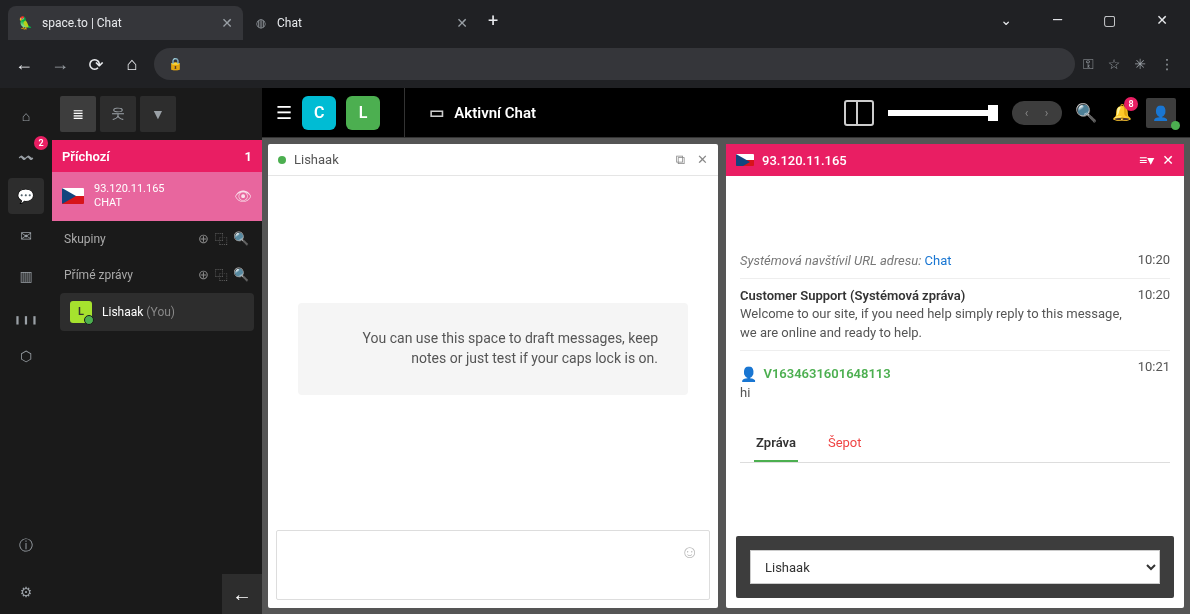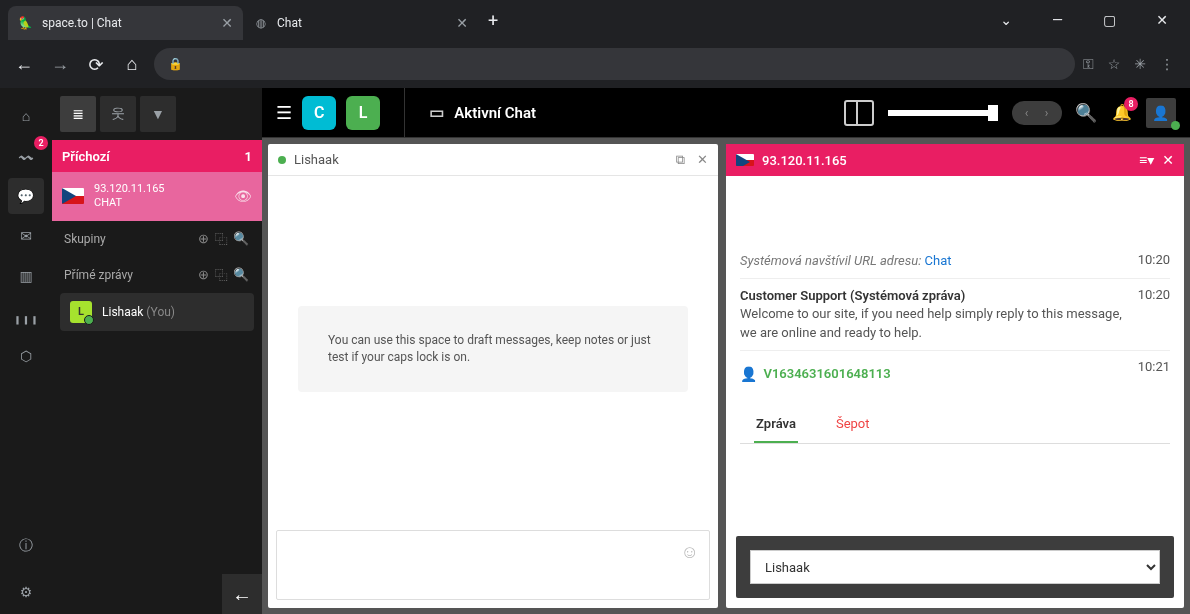--- a/index.html
+++ b/index.html
@@ -84,39 +84,39 @@
 .profile-btn::after{content:"";position:absolute;bottom:-2px;right:-4px;width:9px;height:9px;background:#4caf50;border-radius:50%}
 
 .columns{flex:1;display:flex;gap:8px;padding:6px;background:#555}
 
 
 .mid-panel{width:450px;background:#fff;display:flex;flex-direction:column;border-radius:2px}
 .mid-header{height:32px;display:flex;align-items:center;padding:0 10px;gap:8px;border-bottom:1px solid #e5e5e5;color:#555;font-size:13px}
 .status-dot{width:8px;height:8px;background:#4caf50;border-radius:50%}
 .mid-header .actions{margin-left:auto;display:flex;gap:12px;color:#888;cursor:pointer}
 .draft-area{flex:1;display:flex;align-items:center;justify-content:center;padding:30px}
-.draft-box{background:#f5f5f5;padding:26px 30px;border-radius:4px;color:#555;font-size:12px;text-align:left;max-width:400px;line-height:1.4}
+.draft-box{background:#f5f5f5;padding:26px 30px;border-radius:4px;color:#555;font-size:14px;text-align:right;max-width:400px;line-height:1.4}
 .compose{margin:8px;border:1px solid #ddd;height:70px;border-radius:2px;position:relative}
 .compose .emoji{position:absolute;right:10px;top:10px;color:#bbb;font-size:18px;cursor:pointer}
 
 
 .right-panel{flex:1;background:#fff;display:flex;flex-direction:column;border-radius:2px}
 .rp-header{height:32px;background:#e91e63;display:flex;align-items:center;padding:0 10px;gap:8px;color:#fff;font-size:13px;font-weight:500}
 .rp-header .actions{margin-left:auto;display:flex;gap:8px;align-items:center}
 .rp-header .actions span{cursor:pointer;font-size:14px}
 .chat-log{flex:1;overflow-y:auto;padding:8px 14px}
 .msg-row{padding:8px 0;border-bottom:1px solid #eee;display:flex;gap:10px}
 .msg-main{flex:1;color:#555;font-size:13px;line-height:1.4}
 .msg-main .from{font-weight:600;color:#333;font-style:normal}
 .msg-main em{font-style:italic;color:#777}
 .msg-main a{color:#1976d2;text-decoration:none}
 .msg-time{color:#555;font-size:13px}
 .visitor-name{color:#4caf50;font-weight:600;display:flex;align-items:center;gap:6px;margin-top:6px}
 .visitor-icon{font-size:14px}
-.rp-tabs{display:flex;border-bottom:1px solid #ddd;padding:0 14px;gap:36px;margin-top:14px}
+.rp-tabs{display:flex;border-bottom:1px solid #ddd;padding:0 14px;gap:28px;margin-top:14px}
 .rp-tab{padding:10px 2px;font-size:13px;color:#ef4444;cursor:pointer;border-bottom:2px solid transparent}
 .rp-tab.active{color:#333;font-weight:600;border-bottom-color:#4caf50}
 .join-bar{background:#3d3d3d;margin:10px;padding:14px;display:flex;gap:10px;border-radius:2px}
 .join-select{flex:1;background:#fff;border:1px solid #ccc;height:34px;padding:0 10px;font-size:13px;color:#333}
 .join-btn{background:#0fb14e;color:#fff;border:none;padding:0 20px;font-size:13px;font-weight:600;border-radius:3px;cursor:pointer}
 </style>
 </head>
 <body>
 
 <div class="chrome">
@@ -282,20 +282,21 @@
               <div>Welcome to our site, if you need help simply reply to this message, we are online and ready to help.</div>
             </div>
             <div class="msg-time">10:20</div>
           </div>
           <div class="msg-row" style="border-bottom:none">
             <div class="msg-main">
               <div class="visitor-name">
                   <span class="visitor-icon">👤</span>
                   <span>V1634631601648113</span>
                 </div>
+              <div>hi</div>
             </div>
             <div class="msg-time">10:21</div>
           </div>
           <div class="rp-tabs">
             <div class="rp-tab active">Zpráva</div>
             <div class="rp-tab">Šepot</div>
           </div>
         </div>
         <div class="join-bar">
           <select class="join-select">

